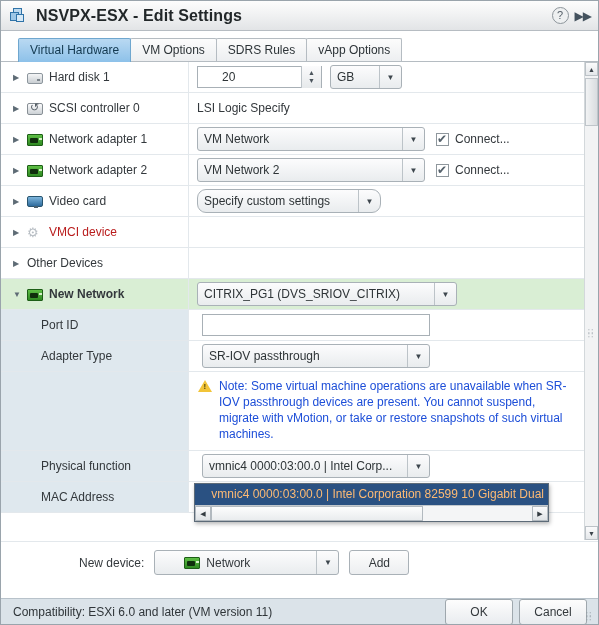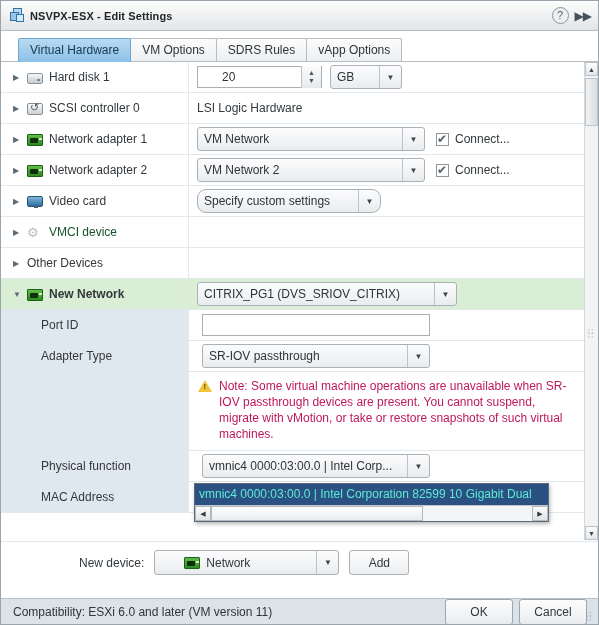--- a/index.html
+++ b/index.html
@@ -28,21 +28,21 @@
     display: flex; align-items: center;
   }
   .title-icon { width: 18px; height: 18px; margin-left: 8px; flex: 0 0 auto; position: relative; }
   .title-icon .sq {
     position: absolute; border: 1.5px solid #2f73a8; background: #bcd9ef;
   }
   .title-icon .sq1 { left: 4px; top: 1px; width: 9px; height: 9px; }
   .title-icon .sq2 { left: 1px; top: 5px; width: 9px; height: 9px; background: #9cc6e6; }
   .title-icon .sq3 { left: 7px; top: 7px; width: 8px; height: 8px; background: #d6e9f7; }
   .title-text {
-    margin-left: 3px; font-size: 11px; font-weight: bold; color: #222729;
+    margin-left: 9px; font-size: 16px; font-weight: bold; color: #222729;
     letter-spacing: .1px;
   }
   .title-right { margin-left: auto; display: flex; align-items: center; padding-right: 7px; gap: 6px; }
   .help-btn {
     width: 17px; height: 17px; border-radius: 50%;
     border: 1px solid #8d959b; color: #56606a; background: #eef0f1;
     font-size: 11px; line-height: 15px; text-align: center; cursor: pointer;
   }
   .collapse-btn { color: #44525e; font-size: 12px; letter-spacing: -1px; cursor: pointer; }
 
@@ -166,31 +166,31 @@
 
   
   .note { display: flex; padding: 6px 10px 8px 6px; }
   .warn-ico {
     width: 0; height: 0; border-left: 7px solid transparent; border-right: 7px solid transparent;
     border-bottom: 12px solid #f2c438; margin: 2px 7px 0 3px; position: relative; flex: 0 0 14px;
   }
   .warn-ico:after {
     content: "!"; position: absolute; left: -1.5px; top: 2px; font-size: 8px; font-weight: bold; color: #54450b;
   }
-  .note-text { font-size: 12px; line-height: 16px; color: #be185d; max-width: 360px; }
+  .note-text { font-size: 12px; line-height: 16px; color: #1d4ed8; max-width: 360px; }
 
   
   .dropdown-pop {
     position: absolute; left: 193px; top: 482px; width: 355px;
     border: 1px solid #5d6b78; background: #fff; z-index: 40;
     box-shadow: 1px 2px 4px rgba(0,0,0,.28);
   }
   .dd-item {
-    background: #2a5182; color: #5eead4; font-size: 12px; height: 21px;
-    line-height: 21px; padding: 0 4px; white-space: nowrap; overflow: hidden;
+    background: #2a5182; color: #fdba74; font-size: 12px; height: 21px;
+    line-height: 21px; padding: 0 4px; white-space: nowrap; overflow: hidden; text-align: right;
   }
   .dd-hscroll {
     height: 16px; background: #eef0f1; border-top: 1px solid #c2c8cd;
     display: flex; align-items: center;
   }
   .hs-arrow {
     width: 16px; height: 15px; background: linear-gradient(to bottom,#fbfbfc,#dfe3e6);
     border: 1px solid #b2b9bf; display: flex; align-items: center; justify-content: center;
     font-size: 7px; color: #333b41; cursor: pointer; flex: 0 0 16px;
   }
@@ -315,21 +315,21 @@
         </div>
       </div>
 
       <div class="row">
         <div class="lbl">
           <span class="arrow-r">▶</span>
           <span class="dicon ic-scsi"></span>
           <span>SCSI controller 0</span>
         </div>
         <div class="val">
-          <span class="plain-text">LSI Logic Hardware</span>
+          <span class="plain-text">LSI Logic Specify</span>
         </div>
       </div>
 
       <div class="row">
         <div class="lbl">
           <span class="arrow-r">▶</span>
           <span class="dicon ic-net"></span>
           <span>Network adapter 1</span>
         </div>
         <div class="val">
@@ -373,21 +373,21 @@
             <span class="ctext">Specify custom settings</span>
             <span class="carrow">▼</span>
           </div>
         </div>
       </div>
 
       <div class="row">
         <div class="lbl">
           <span class="arrow-r">▶</span>
           <span class="dicon ic-vmci">⚙</span>
-          <span style="color:#14532d;">VMCI device</span>
+          <span style="color:#b91c1c;">VMCI device</span>
         </div>
         <div class="val"></div>
       </div>
 
       <div class="row">
         <div class="lbl">
           <span class="arrow-r">▶</span>
           <span>Other Devices</span>
         </div>
         <div class="val"></div>

